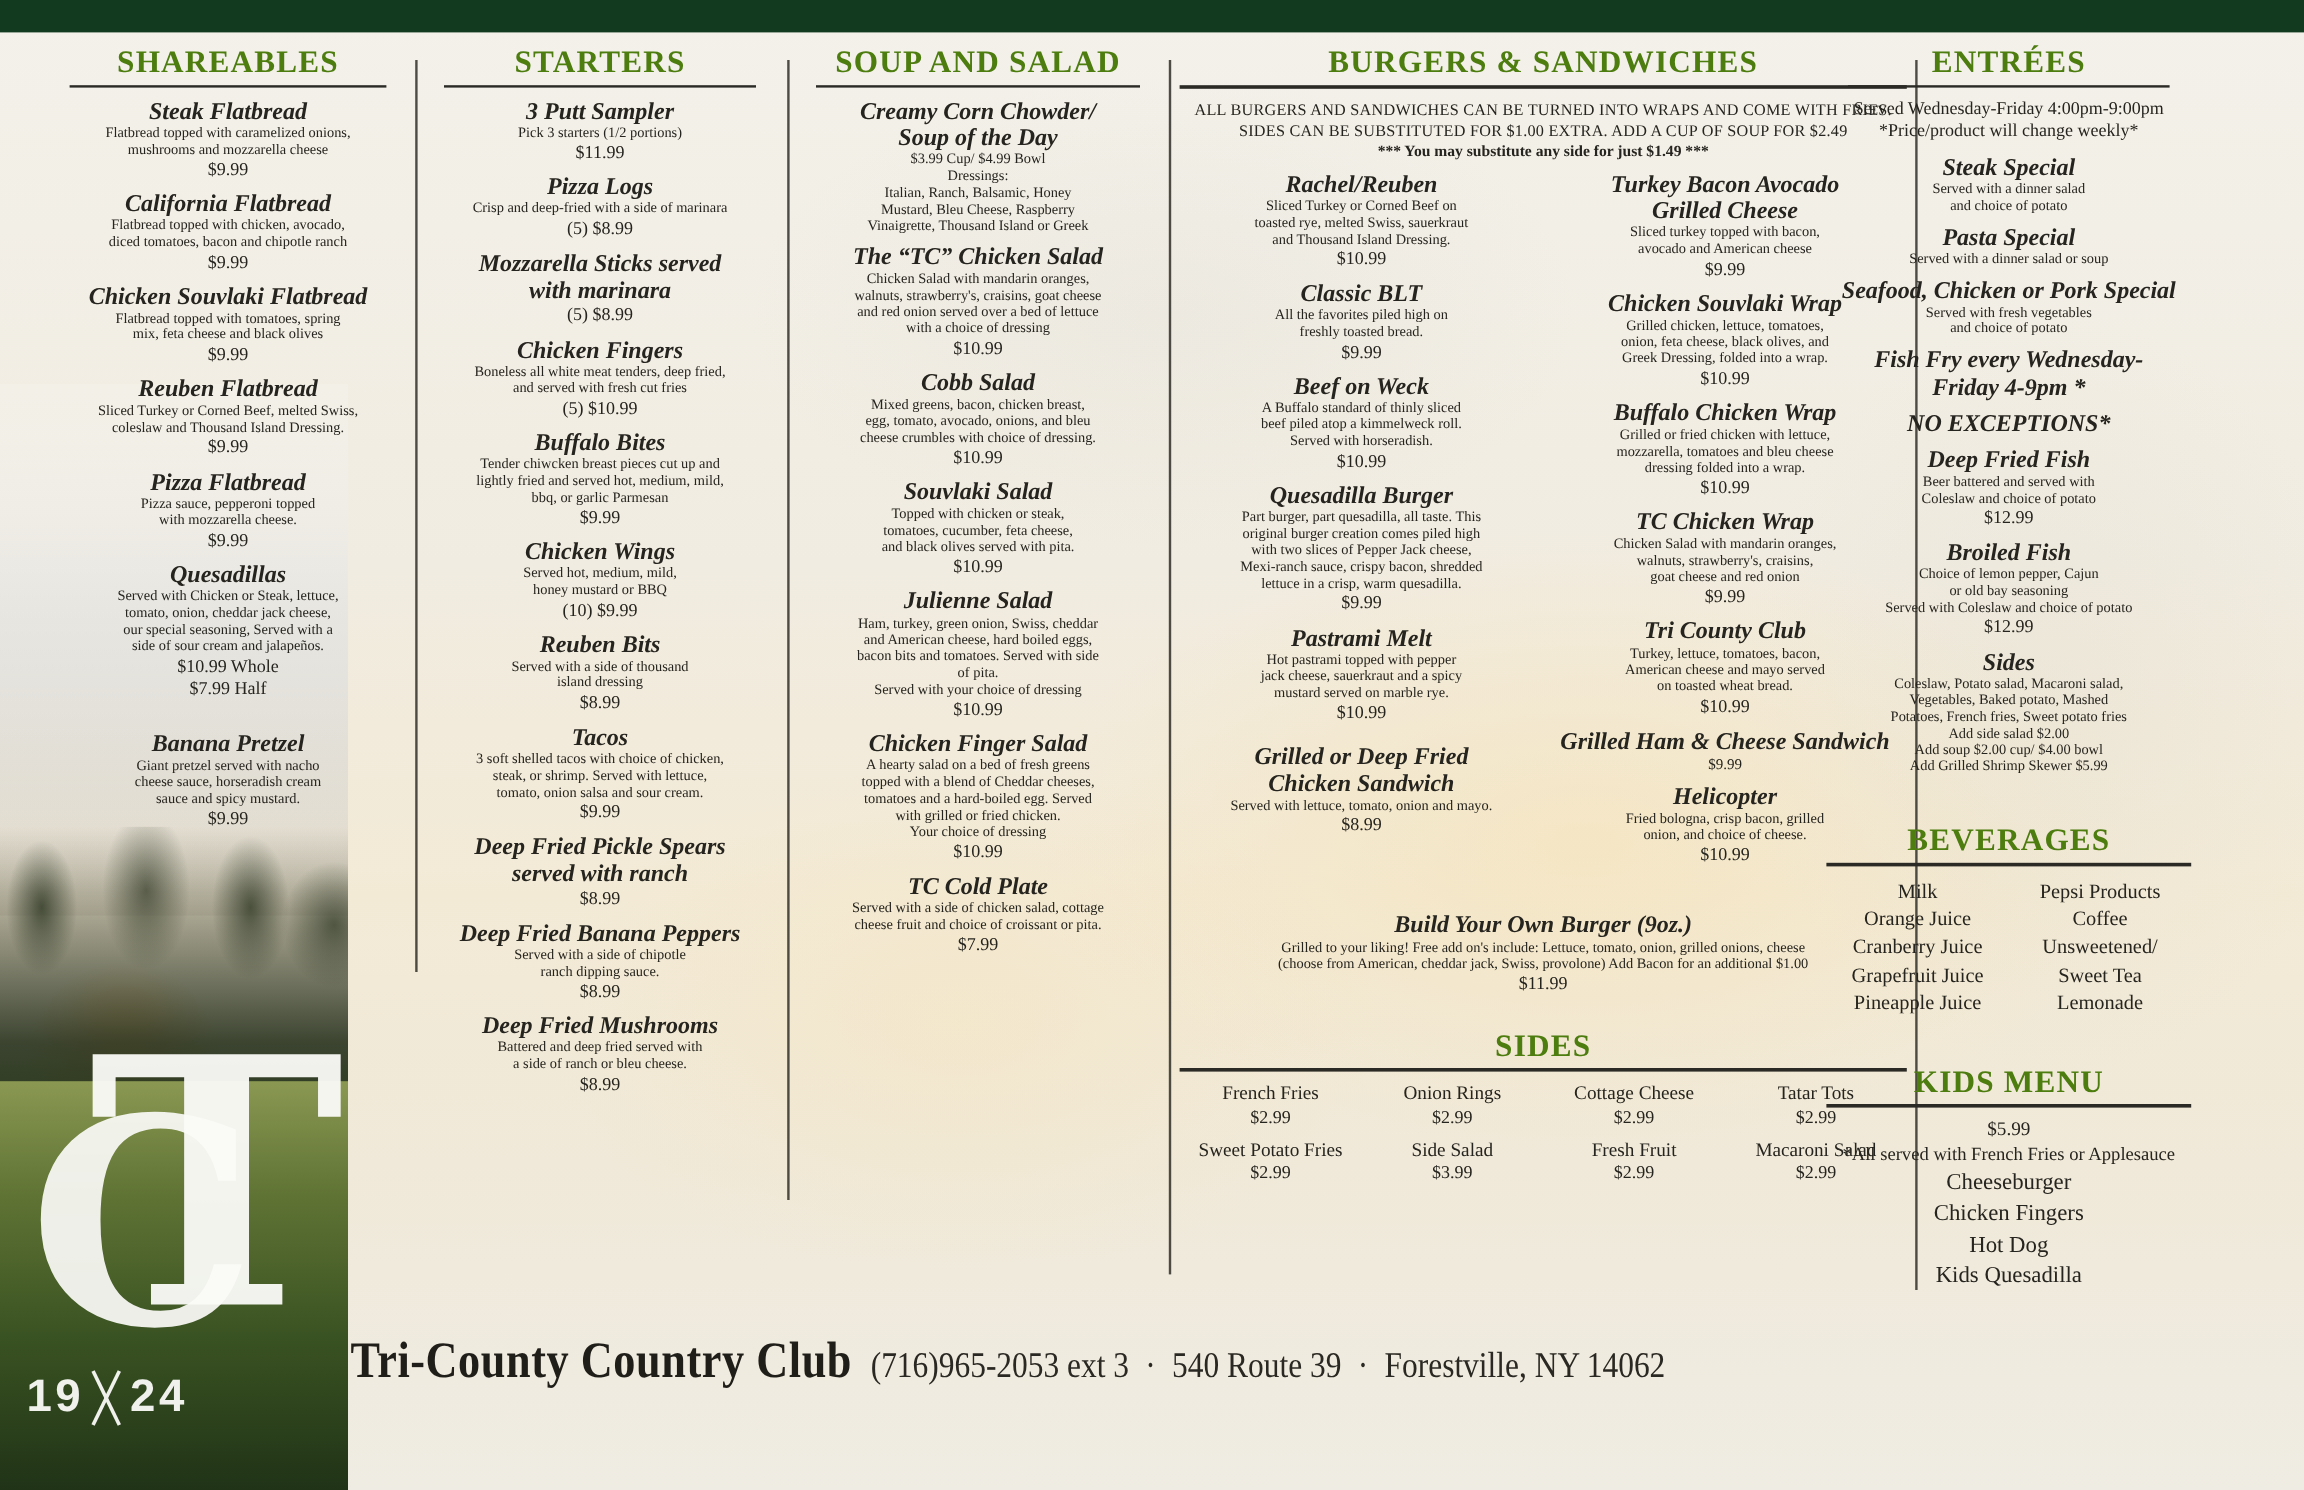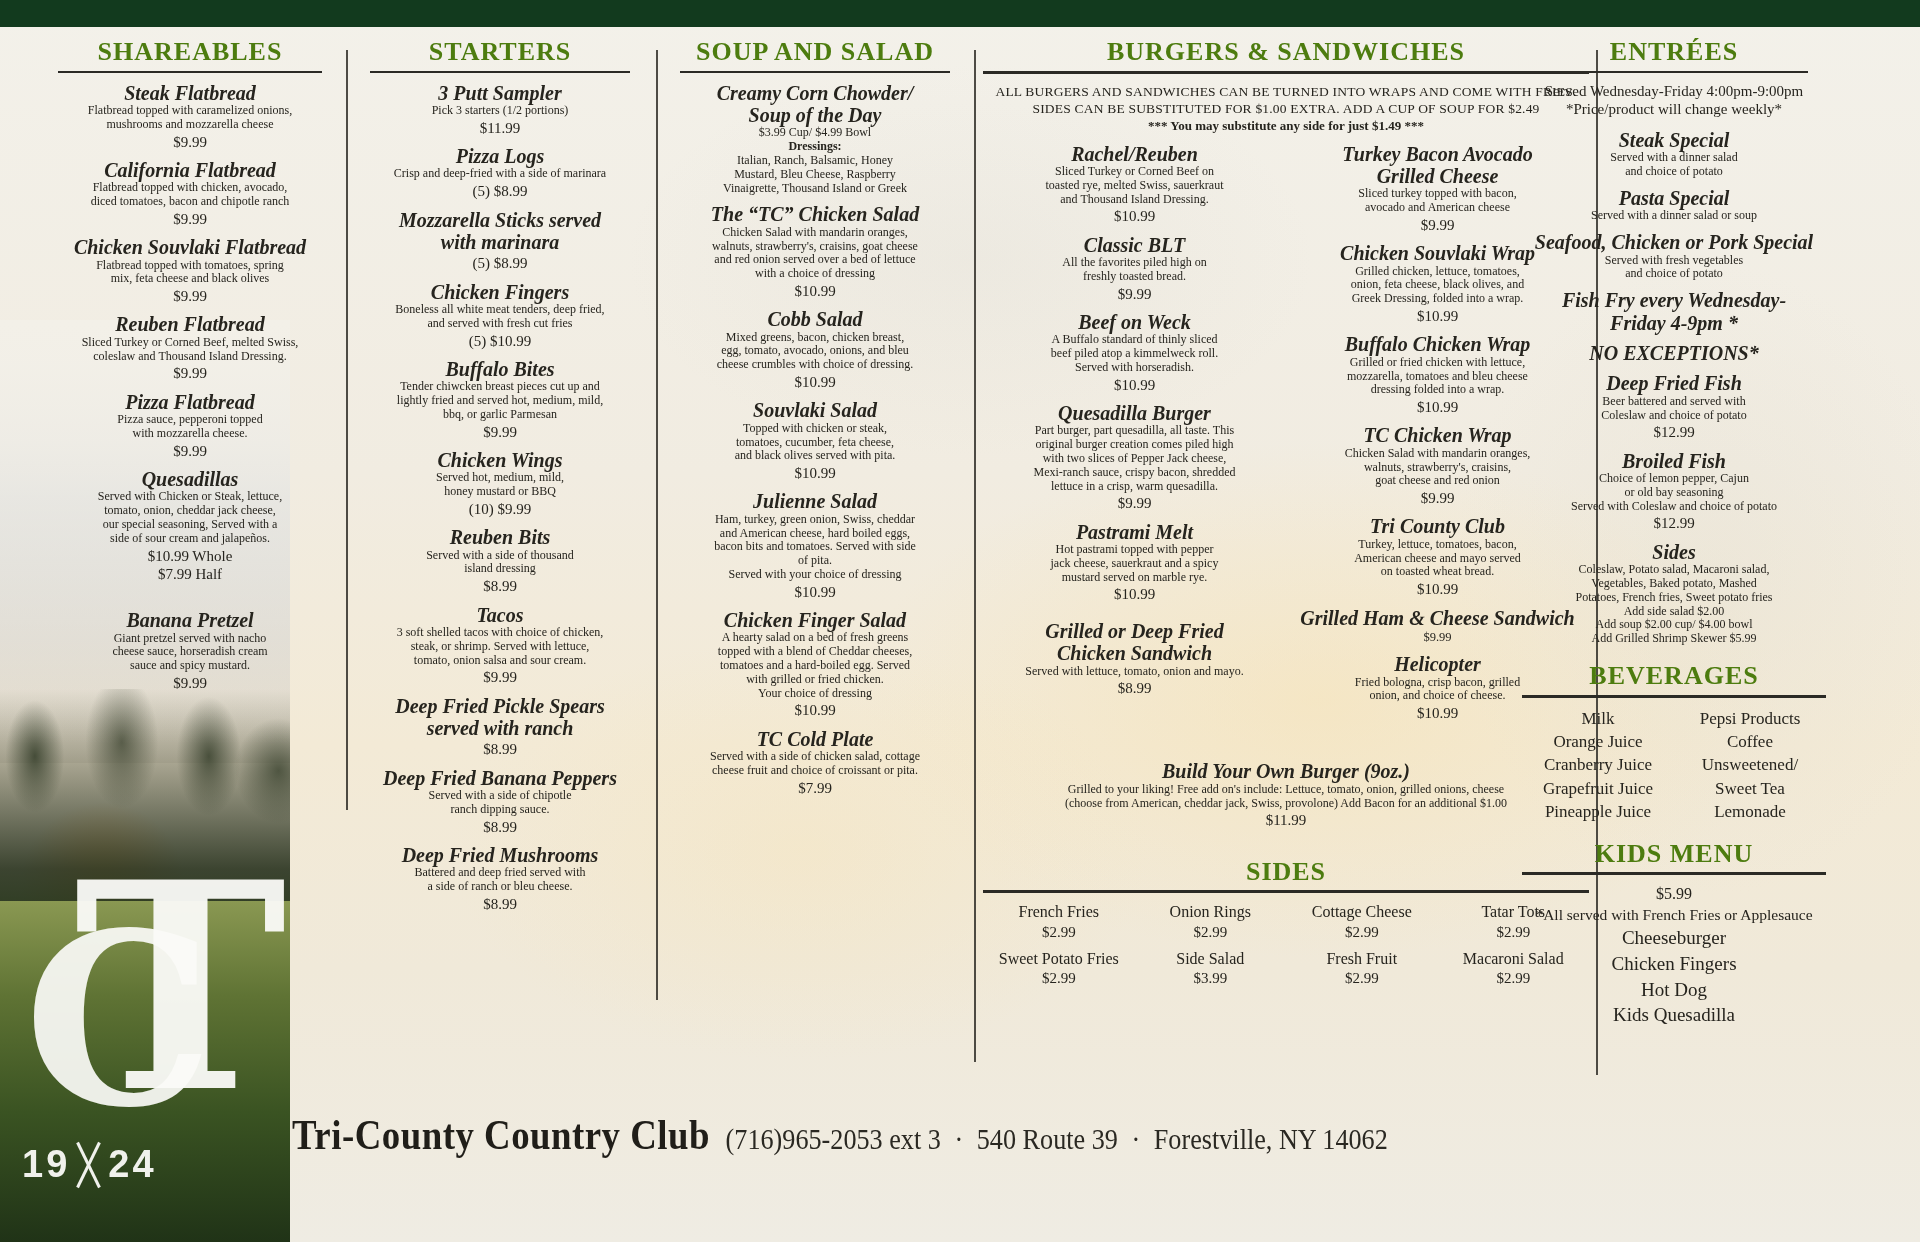--- a/index.html
+++ b/index.html
@@ -59,35 +59,35 @@
   #col-5{left:1522px;width:304px;}
   .sec-title{font-weight:bold;font-size:26px;letter-spacing:1px;line-height:1.1;color:#4d7c0f;}
   .sec-rule{height:2px;background:#2b2a25;margin:4px auto 9px;width:88%;}
   .sec-rule.wide{width:100%;height:3px;}
   .sec-note-caps{font-size:13.5px;line-height:1.3;letter-spacing:.2px;}
   .sec-note-small{font-size:13px;line-height:1.3;margin-bottom:8px;font-weight:bold;}
   .sec-note{font-size:15px;line-height:1.25;margin-bottom:10px;}
   .item{margin-bottom:8px;}
   .item-name{font-size:20px;font-weight:bold;font-style:italic;line-height:1.12;white-space:pre-line;}
   .item-desc{font-size:12px;line-height:1.15;white-space:pre-line;}
-  .item-desc.bold{font-weight:bold;}
+  .item-desc.bold{font-weight:normal;}
   .item-price{font-size:15px;line-height:1.22;white-space:pre-line;margin-top:1px;text-align:center;}
   .item-price.price-small{font-size:12.5px;}
   .burger-cols{display:flex;text-align:center;}
   .burger-sub{width:50%;padding:0 2px;}
   .full-item{margin-top:30px;}
   .sides-wrap{margin-top:28px;}
   .sides-grid{display:flex;margin-top:2px;}
   .sides-colm{flex:1;}
   .side-name{font-size:16px;line-height:1.3;}
   .side-price{font-size:15px;line-height:1.3;margin-bottom:6px;}
   .bev-grid{display:flex;margin-top:4px;}
   .bev-colm{flex:1;}
   .bev-item{font-size:17px;line-height:1.38;white-space:pre-line;}
-  .sub-block{margin-top:16px;}
+  .sub-block{margin-top:40px;}
   .kids-price{font-size:16px;line-height:1.3;}
   .kids-note{font-size:15.5px;line-height:1.3;}
   .kids-item{font-size:19px;line-height:1.35;}
   
   .footer{position:absolute;left:292px;top:1112px;z-index:4;white-space:nowrap;
     transform:scale(.97,1.12);transform-origin:left center;}
   .footer-name{font-size:38px;font-weight:bold;letter-spacing:.5px;color:#201e19;}
   .footer-info{font-size:27px;margin-left:16px;color:#2a2822;}
   .footer-dot{margin:0 14px;font-size:27px;}
 </style>

